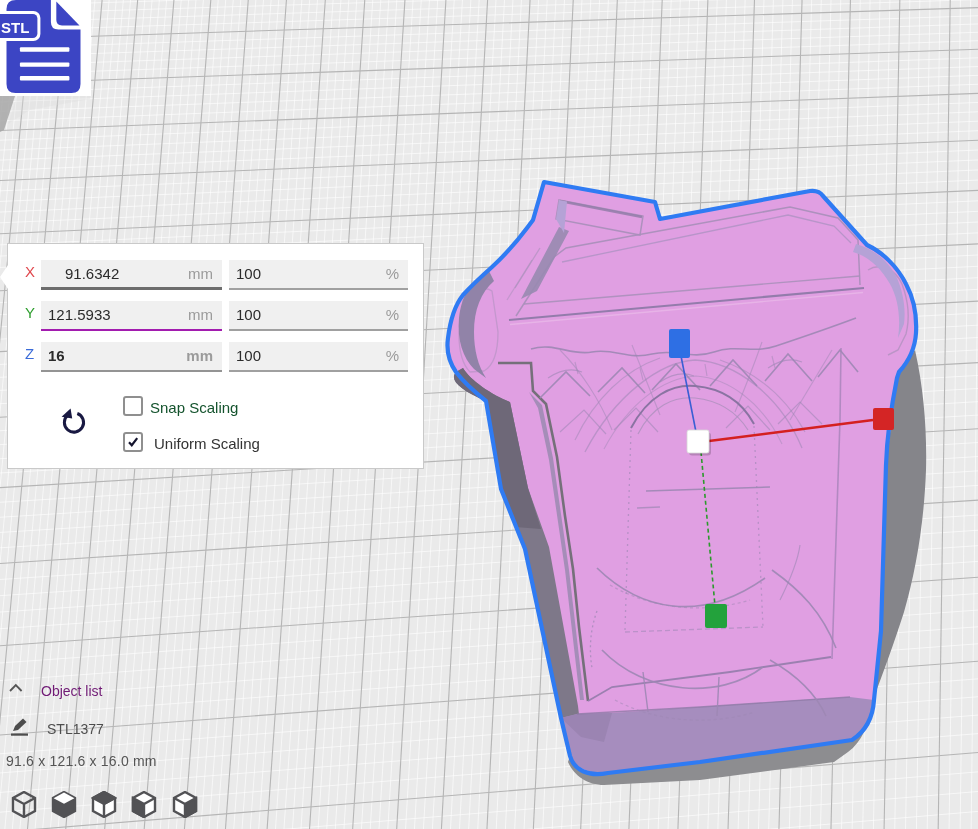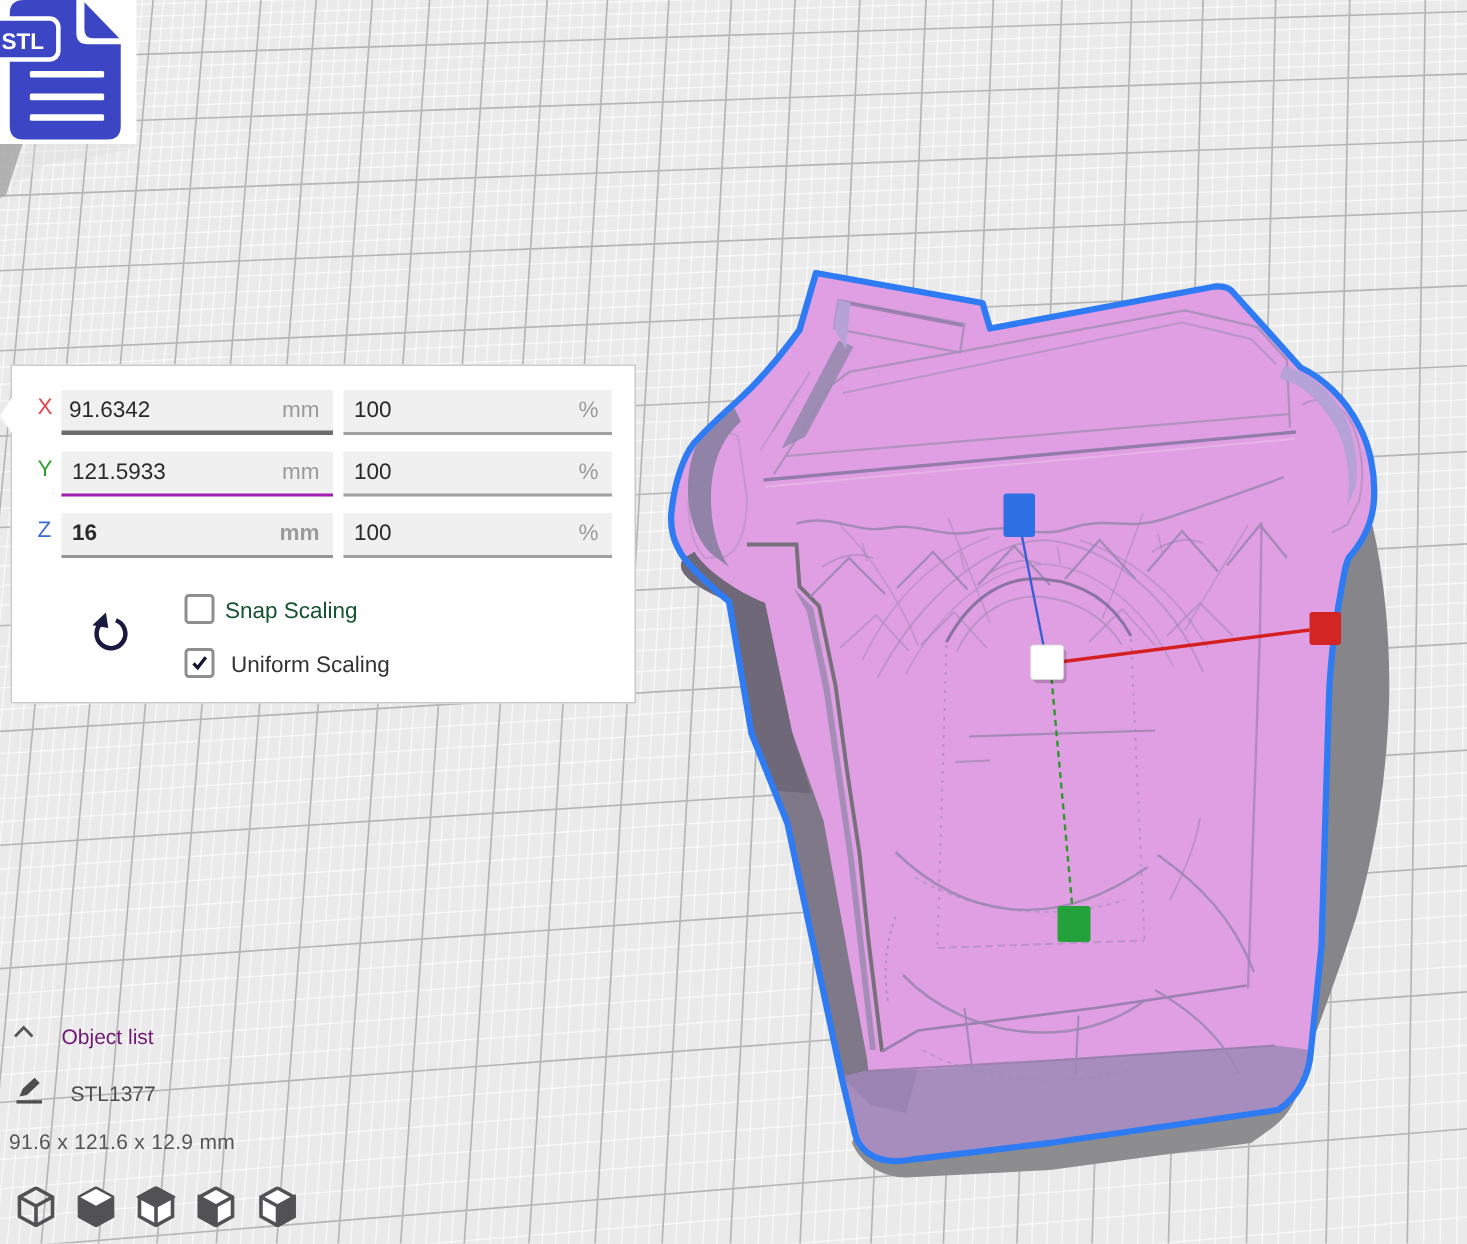--- a/index.html
+++ b/index.html
@@ -286,21 +286,21 @@
 <rect x="-11" y="13.9" width="48.4" height="24.2" rx="4.5" fill="#3c45c4"></rect>
 <text x="1" y="32.5" font-size="15" font-weight="bold" fill="#ffffff" font-family="Liberation Sans,sans-serif">STL</text>
 <rect x="19.9" y="47.3" width="49.5" height="4.4" rx="1" fill="#ffffff"></rect>
 <rect x="19.9" y="62.4" width="49.5" height="4.4" rx="1" fill="#ffffff"></rect>
 <rect x="19.9" y="76.1" width="49.5" height="4.4" rx="1" fill="#ffffff"></rect>
 </svg></div>
 <div class="abs" style="left:7px;top:243px;width:415px;height:224px;background:#fff;border:1px solid #c9c9c9;">
 <div class="abs" style="left:-8px;top:21px;width:0;height:0;border-top:12px solid transparent;border-bottom:12px solid transparent;border-right:8px solid #fff;"></div>
 <div class="abs" style="left:17px;top:19px;font-size:15px;color:#e0484e;">X</div>
 <div class="abs" style="left:33px;top:16px;width:181px;height:27px;background:#f0f0f0;border-bottom:3px solid #6d6d6d;font-size:15px;color:#2b2b2b;">
-        <span style="position:absolute;left:5px;top:5px;">91.6342</span>
+        <span style="position:absolute;left:24px;top:5px;">91.6342</span>
         <span style="position:absolute;right:9px;top:5px;color:#9b9b9b;">mm</span>
       </div>
 <div class="abs" style="left:221px;top:16px;width:179px;height:28px;background:#f0f0f0;border-bottom:2px solid #a0a0a0;font-size:15px;color:#2b2b2b;">
         <span style="position:absolute;left:7px;top:5px;">100</span>
         <span style="position:absolute;right:9px;top:5px;color:#9b9b9b;">%</span>
       </div>
 <div class="abs" style="left:17px;top:60px;font-size:15px;color:#2e9e2e;">Y</div>
 <div class="abs" style="left:33px;top:57px;width:181px;height:28px;background:#f0f0f0;border-bottom:2px solid #a21caf;font-size:15px;color:#2b2b2b;">
         <span style="position:absolute;left:7px;top:5px;">121.5933</span>
         <span style="position:absolute;right:9px;top:5px;color:#9b9b9b;">mm</span>
@@ -332,21 +332,21 @@
 </div>
 <svg class="abs" style="left:8px;top:682px" width="16" height="12" viewBox="0 0 16 12">
 <path d="M2,9 L7.8,3 L13.6,9" fill="none" stroke="#555" stroke-width="1.8"></path>
     </svg>
 <div class="abs" style="left:41px;top:683px;font-size:14px;color:#701a75;">Object list</div>
 <svg class="abs" style="left:10px;top:717px" width="20" height="20" viewBox="0 0 20 20">
 <path d="M3,14 L5,9 L13,1.5 L16.5,5 L8,13 Z" fill="#4d4d4d"></path>
 <rect x="1" y="16.5" width="17" height="2.2" fill="#4d4d4d"></rect>
     </svg>
 <div class="abs" style="left:47px;top:721px;font-size:14px;color:#4d4d4d;">STL1377</div>
-<div class="abs" style="left:6px;top:753px;font-size:14px;letter-spacing:0.2px;color:#555;">91.6 x 121.6 x 12.9 mm</div>
+<div class="abs" style="left:6px;top:753px;font-size:14px;letter-spacing:0.2px;color:#555;">91.6 x 121.6 x 16.0 mm</div>
 <svg class="abs" style="left:11px;top:791px" width="26" height="27" viewBox="0 0 26 27">
       <polygon points="13,1 24,7 24,20 13,26 2,20 2,7" fill="none" stroke="#525255" stroke-width="2.4"></polygon>
       <path d="M2,7 L13,13 L24,7 M13,13 L13,26" fill="none" stroke="#525255" stroke-width="2.4"></path>
     </svg>
     <svg class="abs" style="left:51px;top:791px" width="26" height="27" viewBox="0 0 26 27">
       <polygon points="13,1 24,7 24,20 13,26 2,20 2,7" fill="#525255" stroke="#525255" stroke-width="2.4"></polygon>
       <polygon points="13,1.6 23.4,7.2 13,12.8 2.6,7.2" fill="#fff"></polygon>
     </svg>
     <svg class="abs" style="left:91px;top:791px" width="26" height="27" viewBox="0 0 26 27">
       <polygon points="13,1 24,7 24,20 13,26 2,20 2,7" fill="#fff" stroke="#525255" stroke-width="2.4"></polygon>

